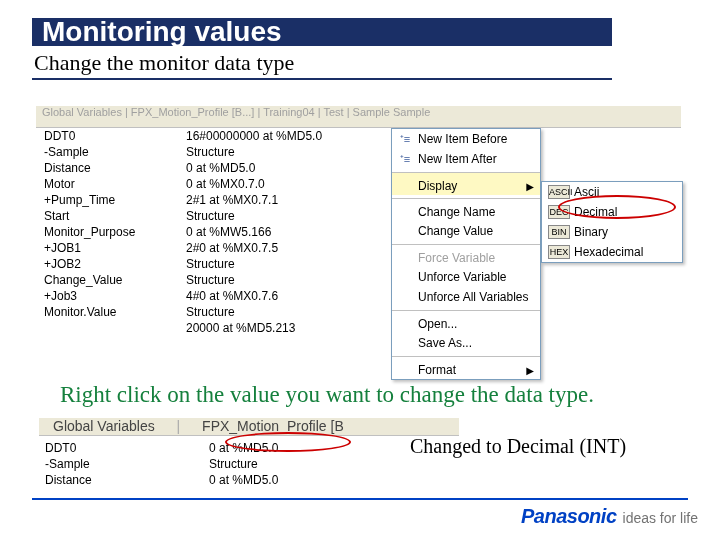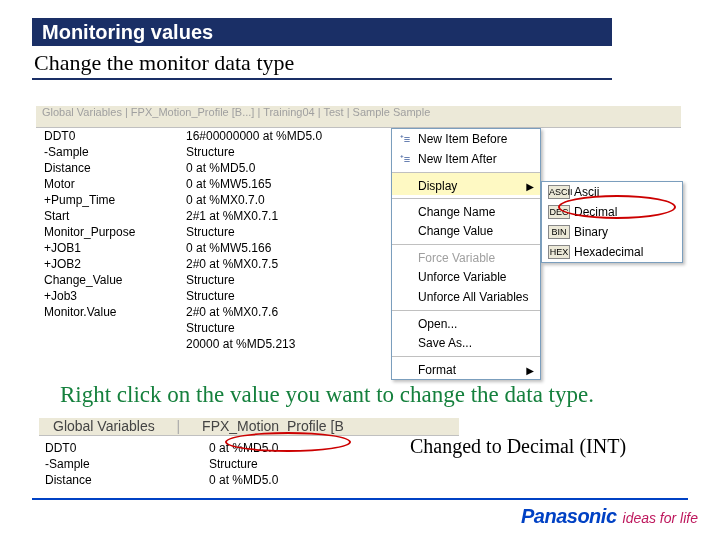--- a/index.html
+++ b/index.html
@@ -1,18 +1,18 @@
 <!DOCTYPE html>
 <html><head>
 <meta charset="utf-8">
 <style>
 html,body{margin:0;padding:0;width:720px;height:540px;font-family:"Times New Roman",serif;background:#fff;overflow:hidden}
 *{box-sizing:border-box}
 .slide{position:relative;width:720px;height:540px}
-.title-band{position:absolute;left:32px;top:18px;width:580px;height:28px;background:#1a2f66;color:#fff;font-size:20px;font-weight:bold;font-family:Arial,sans-serif;padding:2px 10px;display:flex;align-items:center}
+.title-band{position:absolute;left:32px;top:18px;width:580px;height:28px;background:#1a2f66;color:#fff;font-size:28px;font-weight:bold;font-family:Arial,sans-serif;padding:2px 10px;display:flex;align-items:center}
 .subtitle{position:absolute;left:32px;top:48px;width:580px;font-size:22px;color:#000;padding:2px 2px;border-bottom:2px solid #1a2f66}
 
 .app{position:absolute;left:36px;top:106px;width:645px;height:270px;font-family:"MS Sans Serif",Tahoma,sans-serif;font-size:12px;color:#000;background:#fff}
 .app .toolbar{height:22px;background:#ece9d8;border-bottom:1px solid #c0c0c0;font-size:11px;color:#a0a0a0;white-space:nowrap;overflow:hidden;padding-left:6px}
 .grid{position:absolute;left:0;top:18px;display:flex}
 .col{padding-top:4px}
 .col.left{width:150px;padding-left:8px}
 .col.right{width:190px}
 .row{height:16px;line-height:16px;white-space:nowrap}
 
@@ -32,21 +32,21 @@
 
 .app2{position:absolute;left:39px;top:418px;width:420px;height:78px;font-family:"MS Sans Serif",Tahoma,sans-serif;font-size:12px;background:#fff}
 .app2 .tabbar{height:18px;background:#ece9d8;border-bottom:1px solid #c0c0c0;font-size:14px;color:#444;padding-left:14px}
 .app2 .tabbar span{margin-right:18px}
 .app2 .g2{display:flex;padding:4px 0 0 6px}
 .app2 .c2l{width:164px}
 .app2 .c2r{width:220px}
 .note{position:absolute;left:410px;top:435px;font-size:20px;color:#000}
 .logo{position:absolute;right:22px;bottom:12px;font-family:Arial,sans-serif}
 .logo .pan{color:#0041c4;font-weight:bold;font-size:20px;font-style:italic;letter-spacing:-0.5px}
-.logo .tag{color:#be185d;font-size:14px;font-style:italic;margin-left:6px}
+.logo .tag{color:#737373;font-size:14px;margin-left:6px}
 .hr{position:absolute;left:32px;bottom:40px;width:656px;height:2px;background:#0041c4}
 .under{}
 </style>
 </head>
 <body>
 
 <div class="slide">
   <div class="title-band">Monitoring values</div>
   <div class="subtitle">Change the monitor data type</div>
 
@@ -64,29 +64,28 @@
           <div class="row"> +JOB1</div>
           <div class="row"> +JOB2</div>
           <div class="row"> Change_Value</div>
           <div class="row"> +Job3</div>
           <div class="row"> Monitor.Value</div>
         </div>
       <div class="col right" id="col-right">
           <div class="row under">16#00000000 at %MD5.0</div>
           <div class="row">Structure</div>
           <div class="row">0 at %MD5.0</div>
-          <div class="row">0 at %MW5.165</div>
           <div class="row">0 at %MX0.7.0</div>
           <div class="row">2#1 at %MX0.7.1</div>
           <div class="row">Structure</div>
           <div class="row">0 at %MW5.166</div>
           <div class="row">2#0 at %MX0.7.5</div>
           <div class="row">Structure</div>
           <div class="row">Structure</div>
-          <div class="row">2#0 at %MX0.7.6</div>
+          <div class="row">4#0 at %MX0.7.6</div>
           <div class="row">Structure</div>
           <div class="row">20000 at %MD5.213</div>
         </div>
     </div>
 
     <div class="menu" id="ctx-menu">
         <div class="mi"><span class="ico">⁺≡</span><span>New Item Before</span></div>
         <div class="mi"><span class="ico">⁺≡</span><span>New Item After</span></div>
         <div class="mi hi sep"><span>Display</span><span class="arr">▶</span></div>
         <div class="mi sep"><span>Change Name</span></div>

